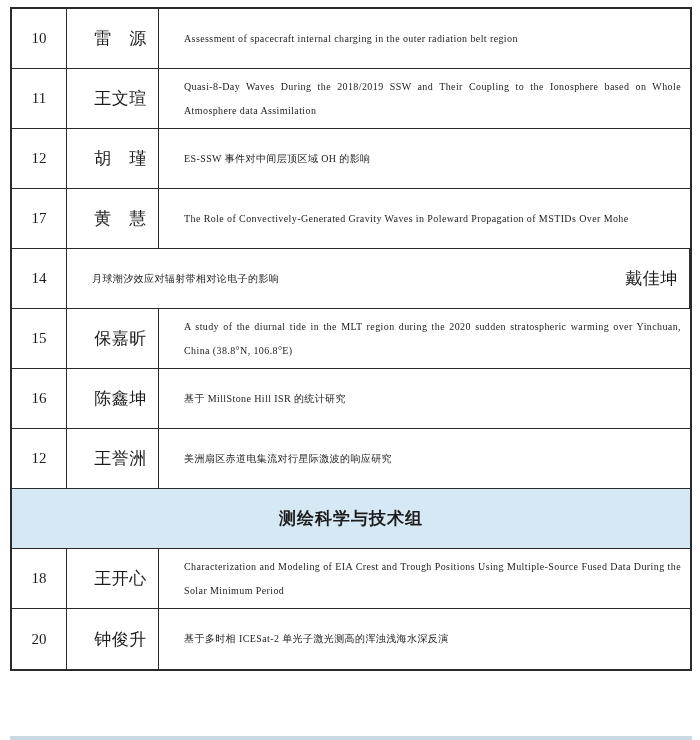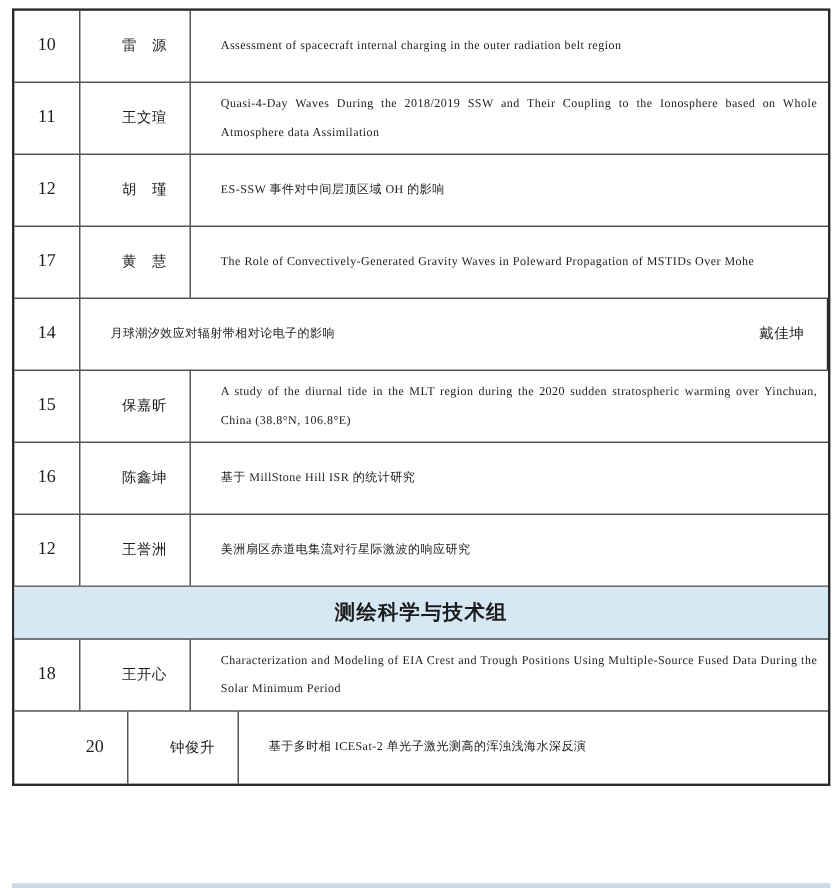--- a/index.html
+++ b/index.html
@@ -21,53 +21,53 @@
     width: 682px;
     border: 2px solid #2b2b2b;
     background: #ffffff;
   }
   .row {
     display: flex;
     height: 60px;
     border-bottom: 1.5px solid #2b2b2b;
     gap: 16px;
   }
-  .row:last-child { border-bottom: none; padding-left: 40px; }
+  .row:last-child { border-bottom: none; }
   .cell {
     display: flex;
     align-items: center;
   }
   .cell.no {
     width: 55px;
     justify-content: center;
     border-right: 1.5px solid #2b2b2b;
     font-size: 15px;
   }
   .cell.name {
     width: 76px;
     justify-content: center;
     border-right: 1.5px solid #2b2b2b;
-    font-size: 12px;
+    font-size: 17px;
     letter-spacing: 0.5px;
     white-space: pre;
   }
   .cell.title {
     flex: 1;
     padding: 4px 9px;
     font-size: 10px;
   }
   .cell.title .title-text {
     display: block;
     width: 100%;
     text-align: justify;
     line-height: 24px;
     letter-spacing: 0.4px;
   }
   .row.section-row {
-    height: 44px;
+    height: 60px;
     background: #d7e8f5;
     justify-content: center;
     align-items: center;
   }
   .section-label {
     font-size: 17px;
     font-weight: bold;
     letter-spacing: 1px;
     color: #1c1c1c;
   }
@@ -90,21 +90,21 @@
       <div class="cell name">雷　源</div>
       <div class="cell title">
           <span class="title-text">Assessment of spacecraft internal charging in the outer radiation belt region</span>
         </div>
     </div>
 
     <div class="row">
       <div class="cell no">11</div>
       <div class="cell name">王文瑄</div>
       <div class="cell title">
-          <span class="title-text">Quasi-4-Day Waves During the 2018/2019 SSW and Their Coupling to the Ionosphere based on Whole Atmosphere data Assimilation</span>
+          <span class="title-text">Quasi-8-Day Waves During the 2018/2019 SSW and Their Coupling to the Ionosphere based on Whole Atmosphere data Assimilation</span>
         </div>
     </div>
 
     <div class="row">
       <div class="cell no">12</div>
       <div class="cell name">胡　瑾</div>
       <div class="cell title">
           <span class="title-text">ES-SSW 事件对中间层顶区域 OH 的影响</span>
         </div>
     </div>

